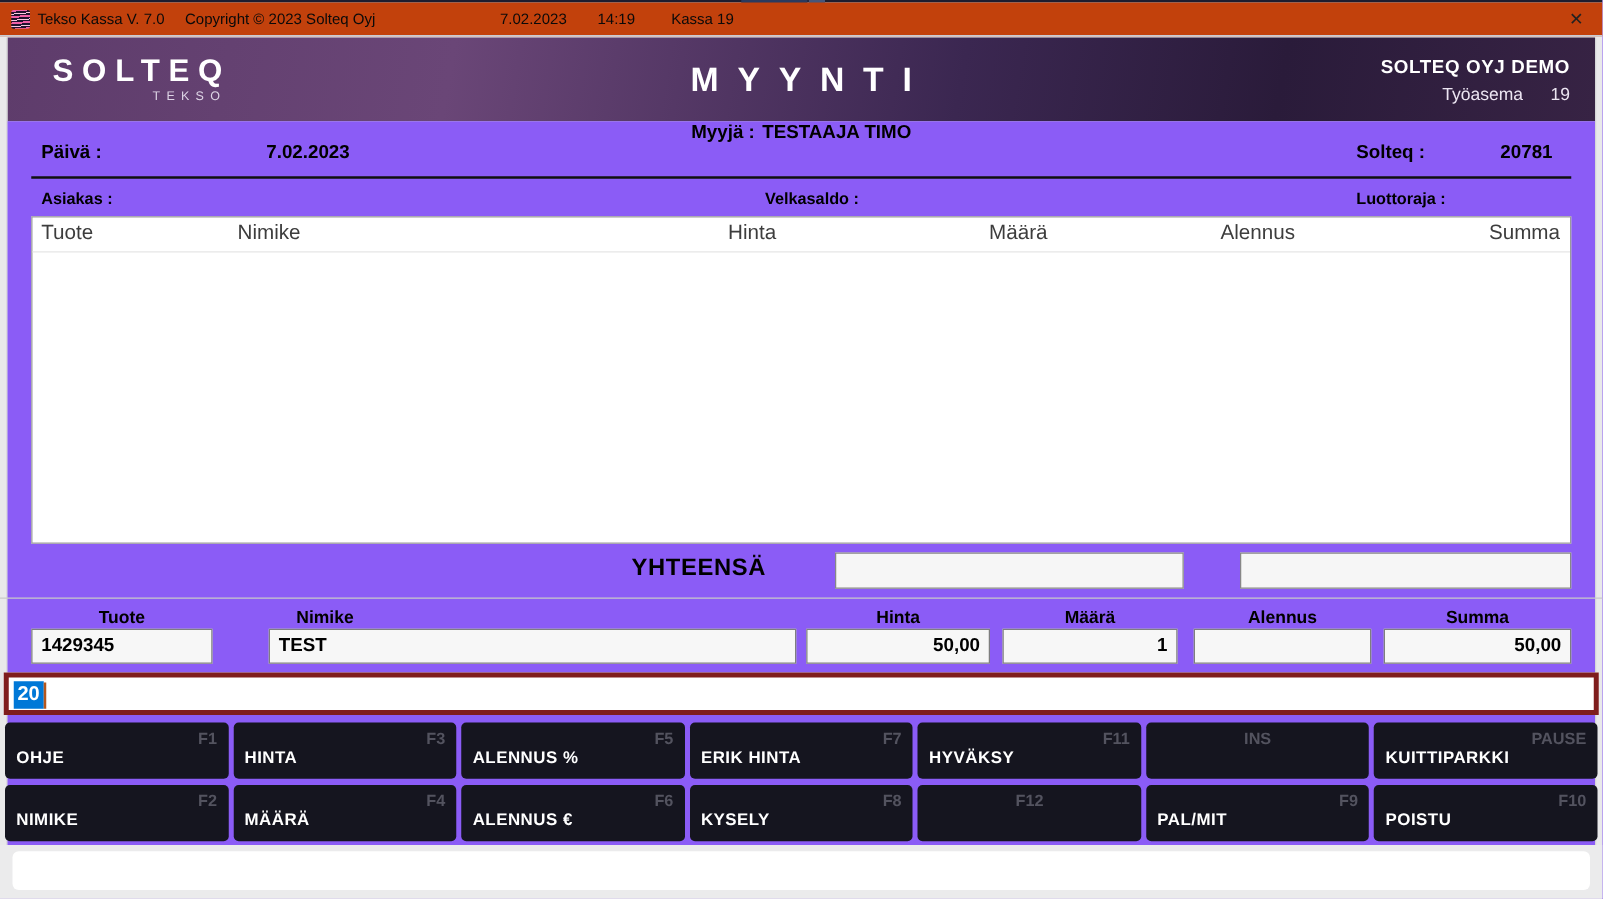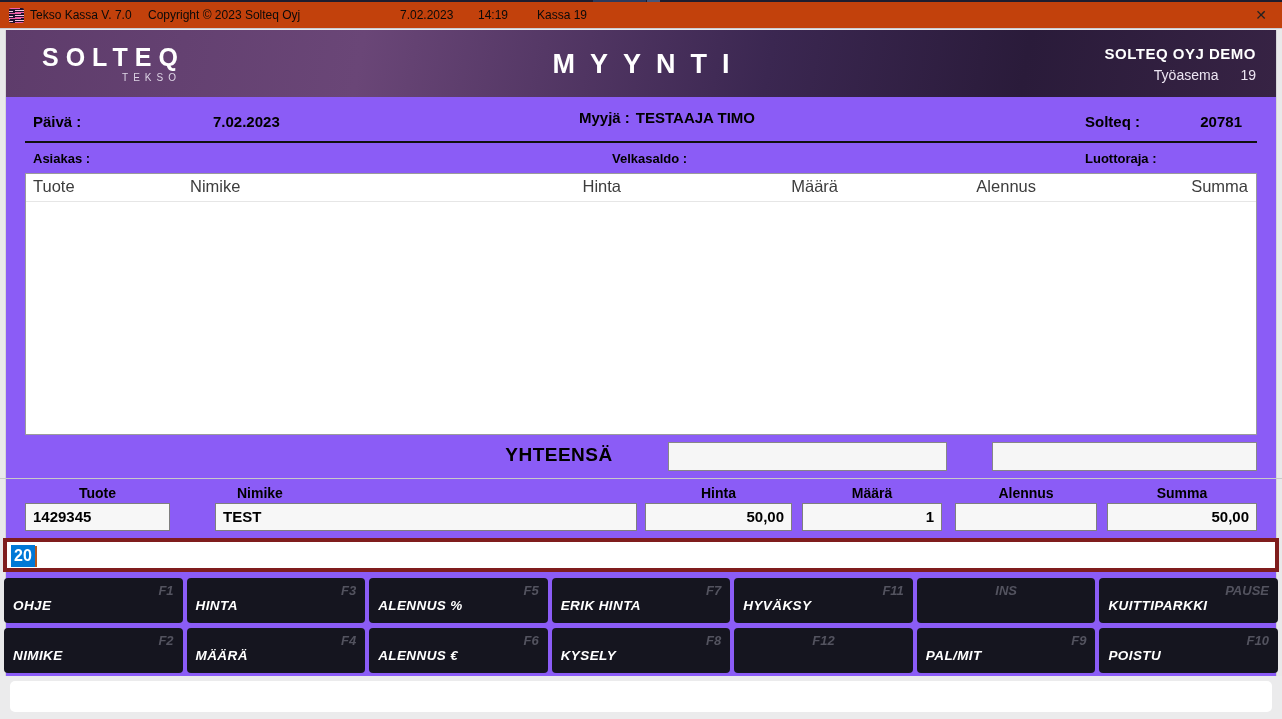--- a/index.html
+++ b/index.html
@@ -48,21 +48,21 @@
 
   
   .main{left:6px;top:97px;width:1270px;height:579px;background:#8b5cf6;}
   .main .abs{white-space:nowrap;}
 
   .lbl-b15{font-weight:bold;font-size:15px;color:#000;}
   .lbl-b13{font-weight:bold;font-size:13px;color:#000;}
 
   .info-date-label{left:27px;top:16px;}
   .info-date-value{left:207px;top:16px;}
-  .info-seller{left:50%;transform:translateX(-50%);top:12px;margin-left:26px;}
+  .info-seller{left:50%;transform:translateX(-50%);top:0;}
   .info-seller .val{margin-left:6px;}
   .info-receipt-label{left:1079px;top:16px;}
   .info-receipt-value{right:34px;top:16px;}
 
   .hr-black{left:19px;top:44px;width:1232px;height:1.5px;background:#101010;}
 
   .info-customer{left:27px;top:54px;}
   .info-debt{left:606px;top:54px;}
   .info-credit{left:1079px;top:54px;}
 
@@ -109,21 +109,21 @@
   
   .cmd-input{left:-3px;top:441px;width:1276px;height:34px;background:#fff;
     border:4px solid #7f1d1d;box-sizing:border-box;padding:3px 0 0 4px;}
   .cmd-selection{display:inline-block;background:#0078d7;color:#fff;font-weight:bold;
     font-size:16px;line-height:22px;padding:0 3px;vertical-align:middle;}
   .cmd-caret{display:inline-block;width:2px;height:21px;background:#b4571e;vertical-align:middle;}
 
   
   .fk-grid{left:-2px;top:481px;width:1274px;display:grid;
     grid-template-columns:repeat(7,1fr);grid-auto-rows:45px;gap:5px 4px;}
-  .fk-btn{position:relative;background:#15151f;border-radius:4px;cursor:pointer;font-style:italic;}
+  .fk-btn{position:relative;background:#15151f;border-radius:4px;cursor:pointer;}
   .fk-label{position:absolute;left:9px;bottom:10px;font-size:13.5px;font-weight:bold;
     color:#fff;letter-spacing:0.4px;white-space:nowrap;}
   .fk-key{position:absolute;top:5px;right:9px;font-size:13px;font-weight:bold;color:#53535f;}
   .fk-btn.blank .fk-key{right:auto;left:50%;transform:translateX(-50%);}
 
   
   .footer{left:0;top:676px;width:1282px;height:43px;background:#ebebec;}
   .footer-strip{left:10px;top:681px;width:1262px;height:31px;background:#ffffff;border-radius:5px;}
 
   .edge-l{left:5px;top:30px;width:1px;height:646px;background:#d6d6d8;}

